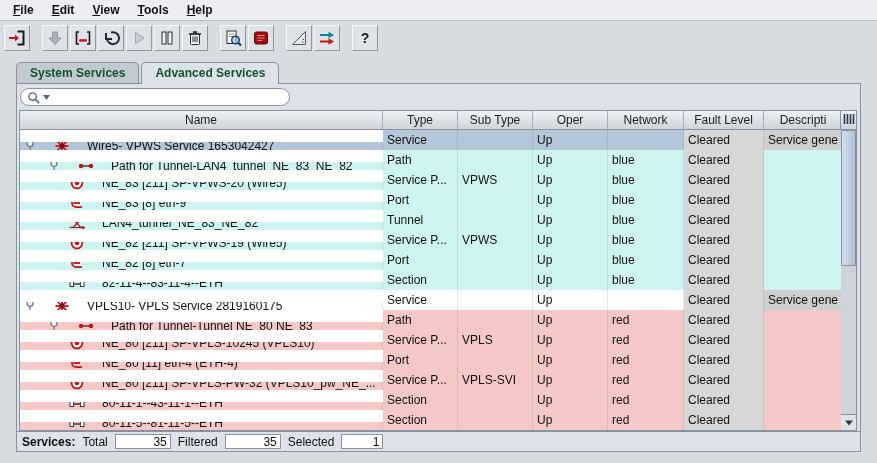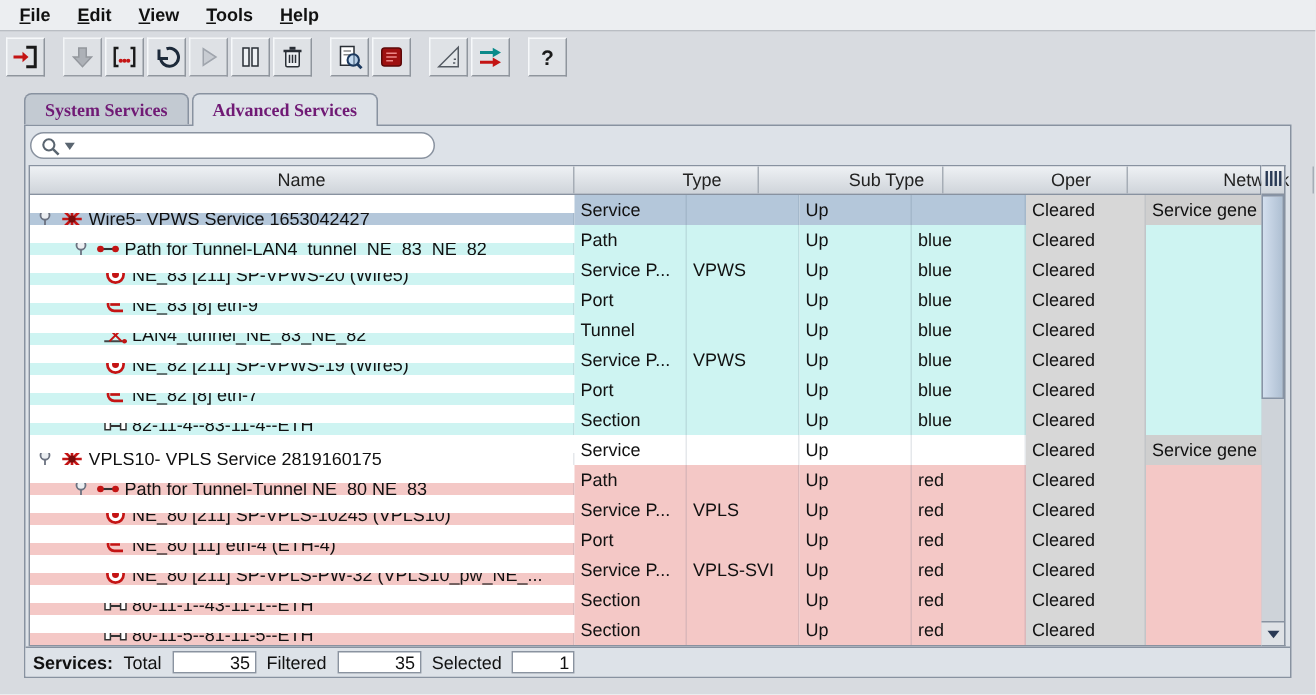--- a/index.html
+++ b/index.html
@@ -23,48 +23,48 @@
   .toolbar { height: 34px; display: flex; align-items: center; padding: 4px 3px; }
   .tgap { width: 10px; height: 1px; }
   .tbtn { width: 26px; height: 26px; margin: 0 1px; background: #dfe2e6;
           border: 1px solid; border-color: #f6f8fa #8f959d #8f959d #f6f8fa;
           display: flex; align-items: center; justify-content: center; cursor: pointer; }
   .tbtn-disabled { opacity: .9; }
   .ticon { display: flex; }
 
   
   .tabs { display: flex; gap: 2px; margin: 7px 0 0 16px; position: relative; z-index: 2; }
-  .tab { height: 21px; padding: 3px 13px 0; background: #c3cad2; color: #701a75;
+  .tab { height: 21px; padding: 3px 13px 0; background: #c3cad2; color: #14532d;
          border: 1px solid #8892a0; border-bottom: none; border-radius: 5px 5px 0 0;
-         font-weight: bold; cursor: pointer; font-family: Liberation Serif, serif; }
+         font-weight: bold; cursor: pointer; }
   .tab.active { background: #dde2e8; height: 22px; margin-bottom: -1px; }
 
   
   .panel { margin: 0 16px; border: 1px solid #8892a0; background: #dde2e8;
            height: 369px; display: flex; flex-direction: column; position: relative; z-index: 1; }
 
   .filter-row { padding: 4px 3px 3px; }
   .search-box { width: 270px; height: 18px; background: #fff; border: 1px solid #8a93a0;
                 border-radius: 9px; display: flex; align-items: center; padding: 0 6px; gap: 3px; }
   .sinput { border: none; outline: none; flex: 1; font: inherit; background: transparent; height: 14px; }
   .sicon, .scaret { display: flex; }
 
   
   .table-wrap { display: flex; margin: 1px 2px 0; }
   .table { width: 822px; border: 1px solid #8892a0; background: #fff; }
   .header-row { display: grid; height: 19px; background: linear-gradient(#eef1f4, #cfd4da);
-                border-bottom: 1px solid #8892a0; gap: 48px; }
+                border-bottom: 1px solid #8892a0; }
   .hcell { display: flex; align-items: center; justify-content: center; color: #222;
            border-right: 1px solid #a6adb6; overflow: hidden; white-space: nowrap; cursor: pointer; }
   .hcell:last-child { border-right: none; }
 
   .row { display: grid; height: 20px; background: #fff; cursor: default; }
   .cell { display: flex; align-items: center; padding: 0 4px;
           border-right: 1px solid rgba(70,90,110,.14); white-space: nowrap; overflow: hidden; }
-  .c-name { gap: 3px; margin-top: 12px; }
+  .c-name { gap: 17px; margin-top: 12px; }
   .lvl0 { padding-left: 4px; }
   .lvl1 { padding-left: 28px; }
   .lvl2 { padding-left: 48px; align-items: flex-end; }
   .handle { display: flex; width: 12px; flex: none; }
   .ricon  { display: flex; width: 17px; flex: none; justify-content: center; }
   .ntext  { overflow: hidden; }
 
   .row.selected .cell { background: #b4c7da; }
   .row.blue .cell     { background: #cef4f2; }
   .row.red  .cell     { background: #f4c8c6; }

